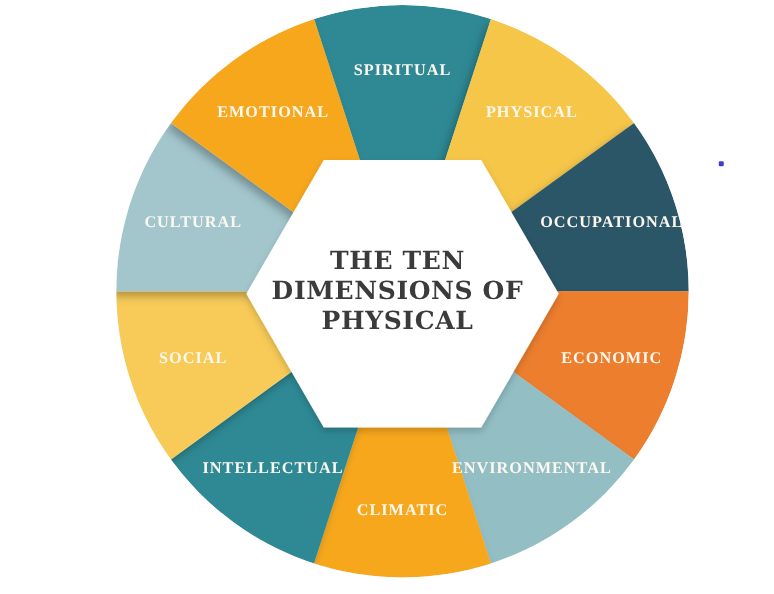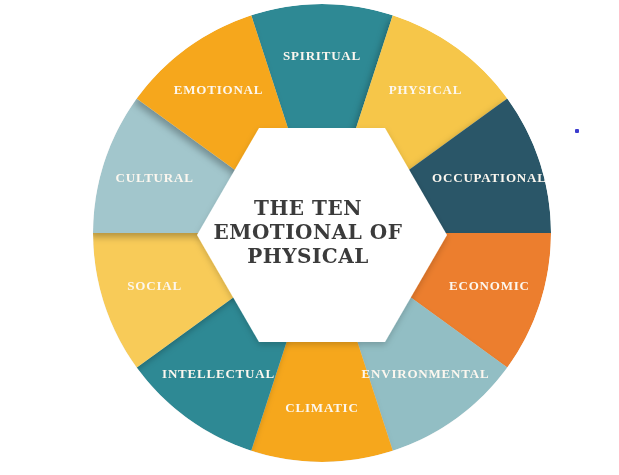--- a/index.html
+++ b/index.html
@@ -23,21 +23,21 @@
   .seg-label {
     font-family: "Liberation Serif", "DejaVu Serif", serif;
     font-size: 13px;
     font-weight: bold;
     letter-spacing: 0.8px;
     text-anchor: middle;
     dominant-baseline: middle;
   }
   .center-title {
     position: absolute;
-    left: 168px;
+    left: 178px;
     top: 196px;
     width: 280px;
     text-align: center;
     color: #3B3B3B;
     font-family: "DejaVu Serif", "Liberation Serif", serif;
     font-weight: bold;
     font-size: 20px;
     line-height: 24px;
     letter-spacing: 0.5px;
   }
@@ -94,19 +94,19 @@
         <text x="322.0" y="409.0" class="seg-label" fill="#FCF7EF">CLIMATIC</text>
         <text x="218.5" y="375.4" class="seg-label" fill="#FCF7EF">INTELLECTUAL</text>
         <text x="154.6" y="287.4" class="seg-label" fill="#FCF7EF">SOCIAL</text>
         <text x="154.6" y="178.6" class="seg-label" fill="#FCF7EF">CULTURAL</text>
         <text x="218.5" y="90.6" class="seg-label" fill="#FCF7EF">EMOTIONAL</text>
       </g>
   </svg>
 
   <div class="center-title">
     <span>THE TEN</span>
-    <span>EMOTIONAL OF</span>
+    <span>DIMENSIONS OF</span>
     <span>PHYSICAL</span>
   </div>
 
   <div class="stray-dot"></div>
 
 </div>
 
 </body></html>

